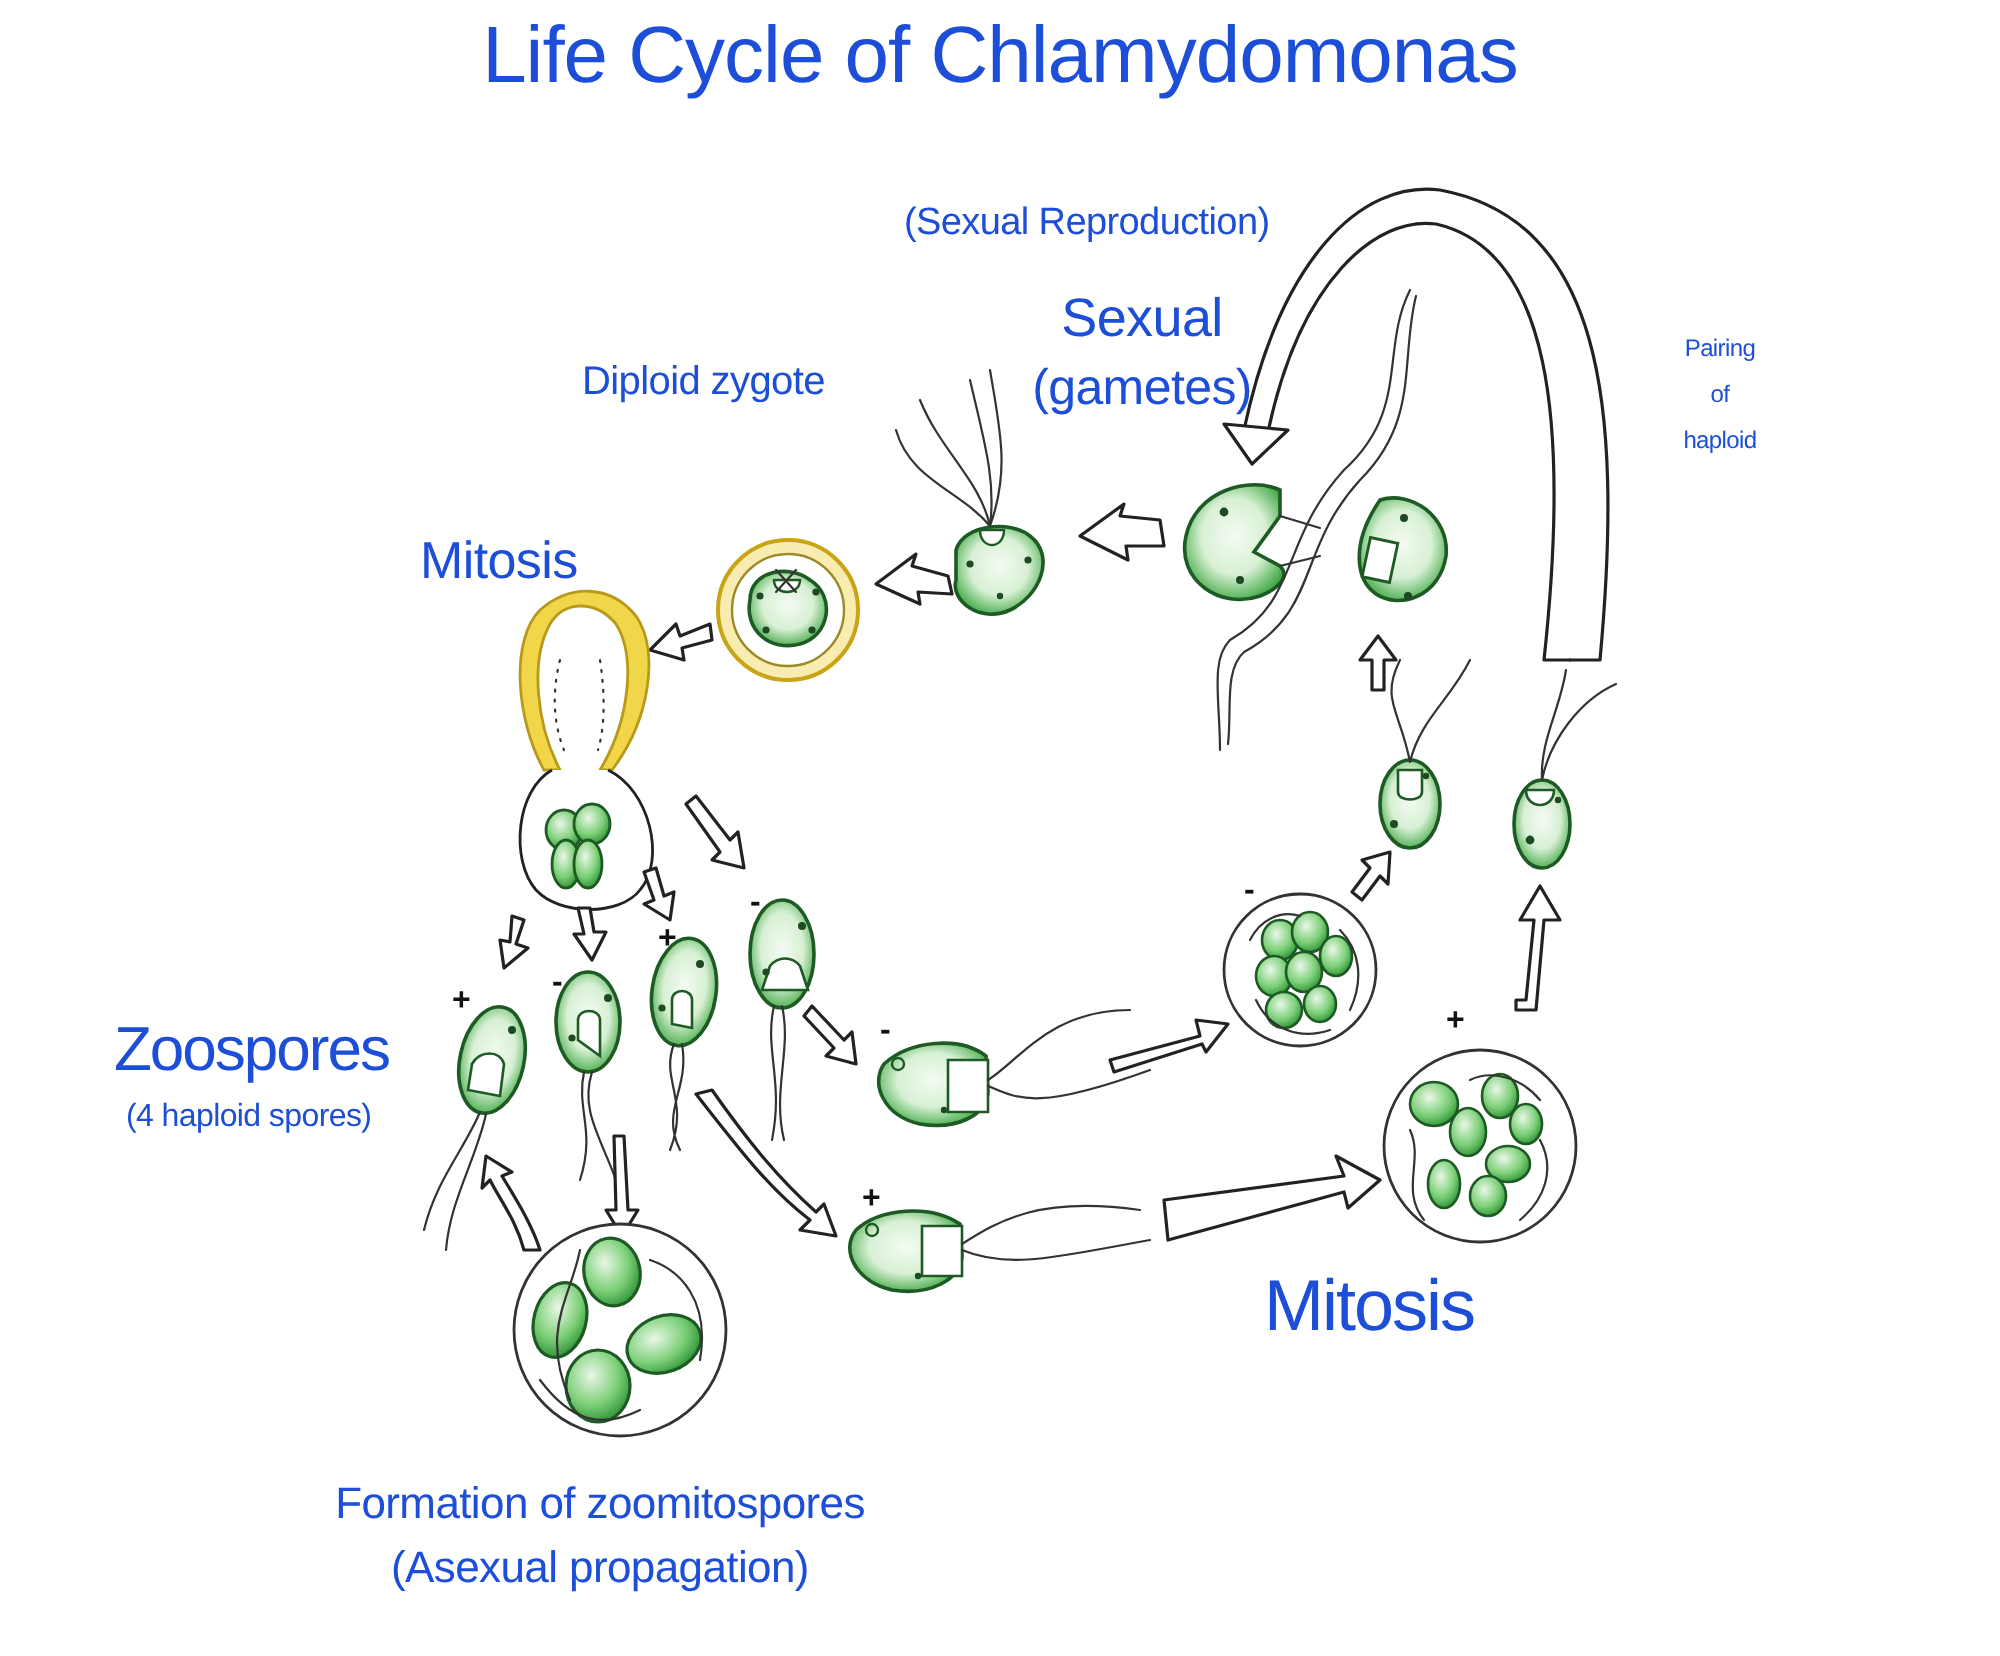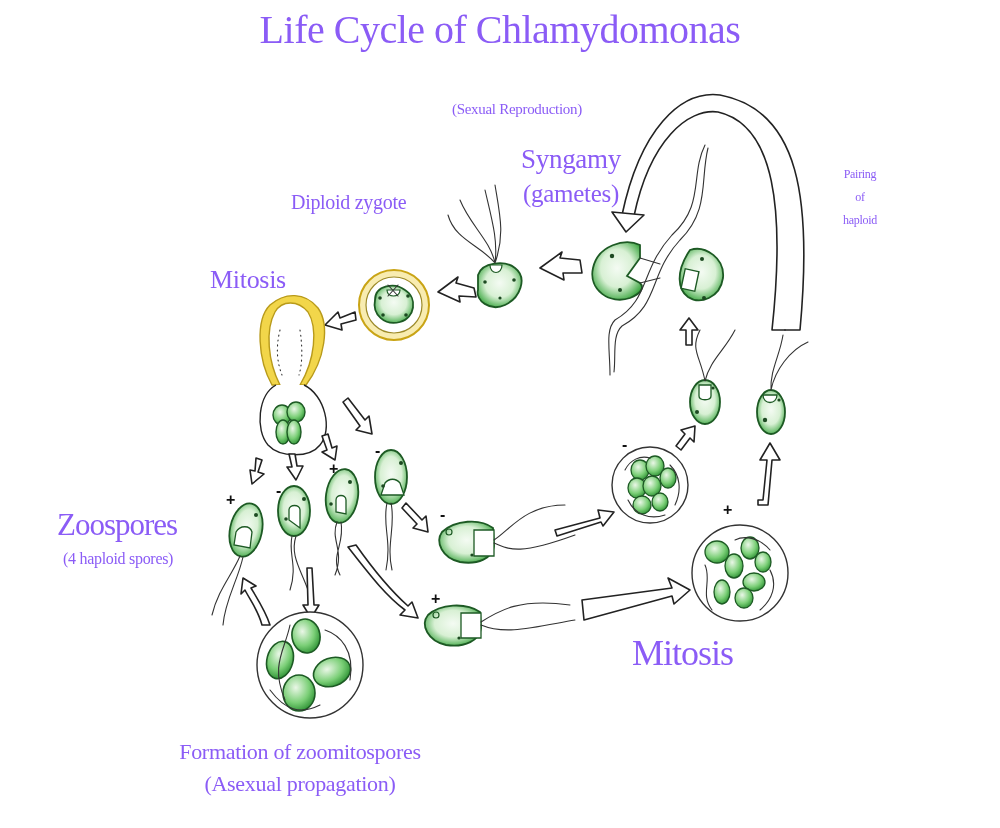--- a/index.html
+++ b/index.html
@@ -1,18 +1,18 @@
 <!DOCTYPE html>
 <html><head>
 <meta charset="utf-8">
 <style>
   html, body { margin: 0; padding: 0; background: #ffffff; }
   body { width: 1000px; height: 828px; position: relative; overflow: hidden;
          font-family: "Liberation Sans", "DejaVu Sans", sans-serif; color: #1a1a1a; }
-  .lbl { position: absolute; white-space: nowrap; color: #8b5cf6; letter-spacing: -0.3px; font-family: Liberation Serif, serif; }
+  .lbl { position: absolute; white-space: nowrap; color: #1d4ed8; letter-spacing: -0.3px; }
   .c { text-align: center; }
   #title { left: 0; width: 1000px; top: 6px; font-size: 40px; text-align: center; font-weight: normal; letter-spacing: -0.5px; }
   svg#dg { position: absolute; left: 0; top: 0; }
   .ink { fill: none; stroke: #222; stroke-width: 1.6; stroke-linecap: round; stroke-linejoin: round; }
   .thin { fill: none; stroke: #333; stroke-width: 1.1; stroke-linecap: round; }
   .arrow { fill: #fff; stroke: #222; stroke-width: 1.6; stroke-linejoin: round; }
   .cell { fill: url(#greenGrad); stroke: #1d5a24; stroke-width: 1.8; }
   .dot { fill: #1d4a22; }
   .sign { font-size: 16px; font-weight: bold; fill: #111; }
 </style>
@@ -204,24 +204,24 @@
     <ellipse cx="750" cy="548" rx="9" ry="11" fill="url(#denseGreen)" stroke="#1d5a24" stroke-width="1.3"></ellipse>
     <ellipse cx="763" cy="562" rx="8" ry="10" fill="url(#denseGreen)" stroke="#1d5a24" stroke-width="1.3"></ellipse>
     <ellipse cx="734" cy="566" rx="9" ry="12" fill="url(#denseGreen)" stroke="#1d5a24" stroke-width="1.3"></ellipse>
     <ellipse cx="754" cy="582" rx="11" ry="9" fill="url(#denseGreen)" stroke="#1d5a24" stroke-width="1.3"></ellipse>
     <ellipse cx="722" cy="592" rx="8" ry="12" fill="url(#denseGreen)" stroke="#1d5a24" stroke-width="1.3"></ellipse>
     <ellipse cx="744" cy="598" rx="9" ry="10" fill="url(#denseGreen)" stroke="#1d5a24" stroke-width="1.3"></ellipse>
     <path class="thin" d="M705 565 C 712 580, 700 595, 712 610 M 735 540 C 745 535, 760 538, 770 550 M 770 570 C 778 585, 772 600, 760 610"></path>
   </g>
 </svg>
 
-<div class="lbl" style="left:452px; top:101px; font-size:15px;text-align:center;">(Sexual Reproduction)</div>
-<div class="lbl c" style="left:506px; top:144px; width:130px; font-size:27px; line-height:30px;">Syngamy</div>
+<div class="lbl" style="left:452px; top:101px; font-size:19px;text-align:center;">(Sexual Reproduction)</div>
+<div class="lbl c" style="left:506px; top:144px; width:130px; font-size:27px; line-height:30px;">Sexual</div>
 <div class="lbl c" style="left:506px; top:180px; width:130px; font-size:25px; line-height:28px;">(gametes)</div>
-<div class="lbl" style="left:291px; top:191px; font-size:20px;">Diploid zygote</div>
+<div class="lbl" style="left:291px; top:180px; font-size:20px;">Diploid zygote</div>
 <div class="lbl c" style="left:815px; top:163px; width:90px; font-size:12px; line-height:23px;">
   <div>Pairing</div>
   <div>of</div>
   <div>haploid</div>
 </div>
 <div class="lbl" style="left:210px; top:265px; font-size:26px;">Mitosis</div>
 <div class="lbl" style="left:57px; top:507px; font-size:31px; letter-spacing:-1px;">Zoospores</div>
 <div class="lbl" style="left:63px; top:550px; font-size:16px;">(4 haploid spores)</div>
 <div class="lbl" style="left:632px; top:632px; font-size:36px; letter-spacing:-1px;text-align:right;">Mitosis</div>
 <div class="lbl c" style="left:120px; top:739px; width:360px; font-size:22px;">Formation of zoomitospores</div>

